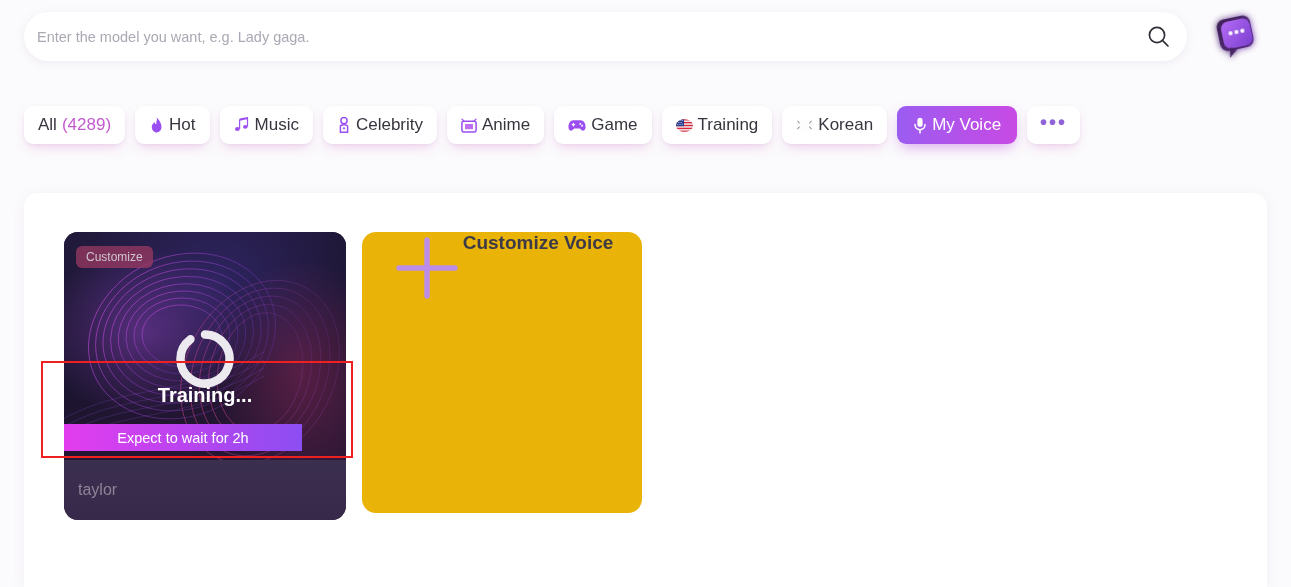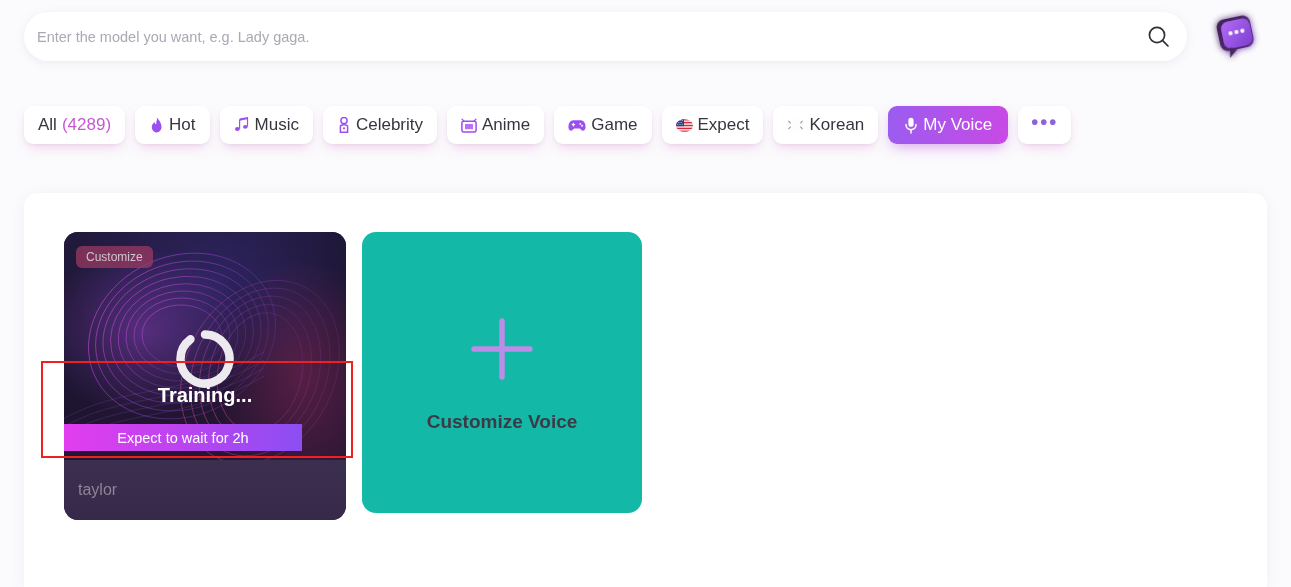--- a/index.html
+++ b/index.html
@@ -217,24 +217,23 @@
     margin-left: 14px;
     color: #8d8497;
     font-size: 16px;
   }
 
   
   .add-tile {
     width: 280px;
     height: 281px;
     border-radius: 14px;
-    background: #14b8a6;
-    display: flex;
-    flex-direction: column;
-    align-items: center;
+    background: #eab308;
+    display: flex;
+    align-items: flex-start;
     justify-content: center;
     cursor: pointer;
   }
   .plus-icon {
     width: 72px; height: 72px;
     margin-bottom: 26px;
   }
   .add-tile-label {
     font-size: 19px;
     font-weight: bold;
@@ -384,21 +383,21 @@
               <circle cx="6.2" cy="1.6" r="0.5"></circle>
             <circle cx="2.9" cy="3.4" r="0.5"></circle>
               <circle cx="5.1" cy="3.4" r="0.5"></circle>
             <circle cx="1.8" cy="5.2" r="0.5"></circle>
               <circle cx="4" cy="5.2" r="0.5"></circle>
               <circle cx="6.2" cy="5.2" r="0.5"></circle>
           </g>
         </g>
       </svg>
     </span>
-    <span>Expect</span>
+    <span>Training</span>
   </div>
 
   <div class="chip">
     <span class="ic">
       <svg width="17" height="12" viewBox="0 0 17 12">
         <rect width="17" height="12" rx="1.4" fill="#fdfdfd"></rect>
         <path d="M8.5 3.2a2.8 2.8 0 0 1 0 5.6 2.8 2.8 0 0 0 0-5.6z" fill="#1e3d94"></path>
         <path d="M8.5 3.2a2.8 2.8 0 0 0 0 5.6 2.8 2.8 0 0 1 0-5.6z" fill="#d8253a"></path>
         <g stroke="#20202a" stroke-width="0.75">
           <line x1="1.5" y1="2.2" x2="3.6" y2="4"></line>

